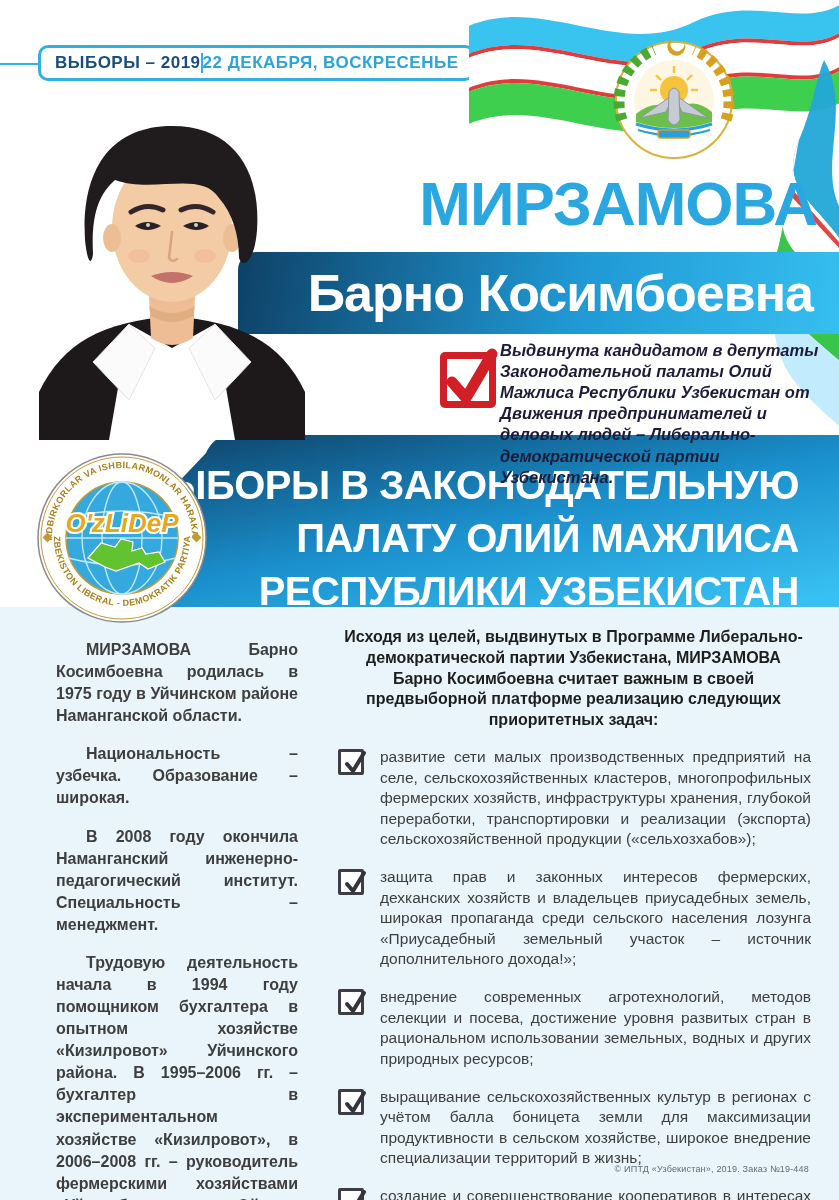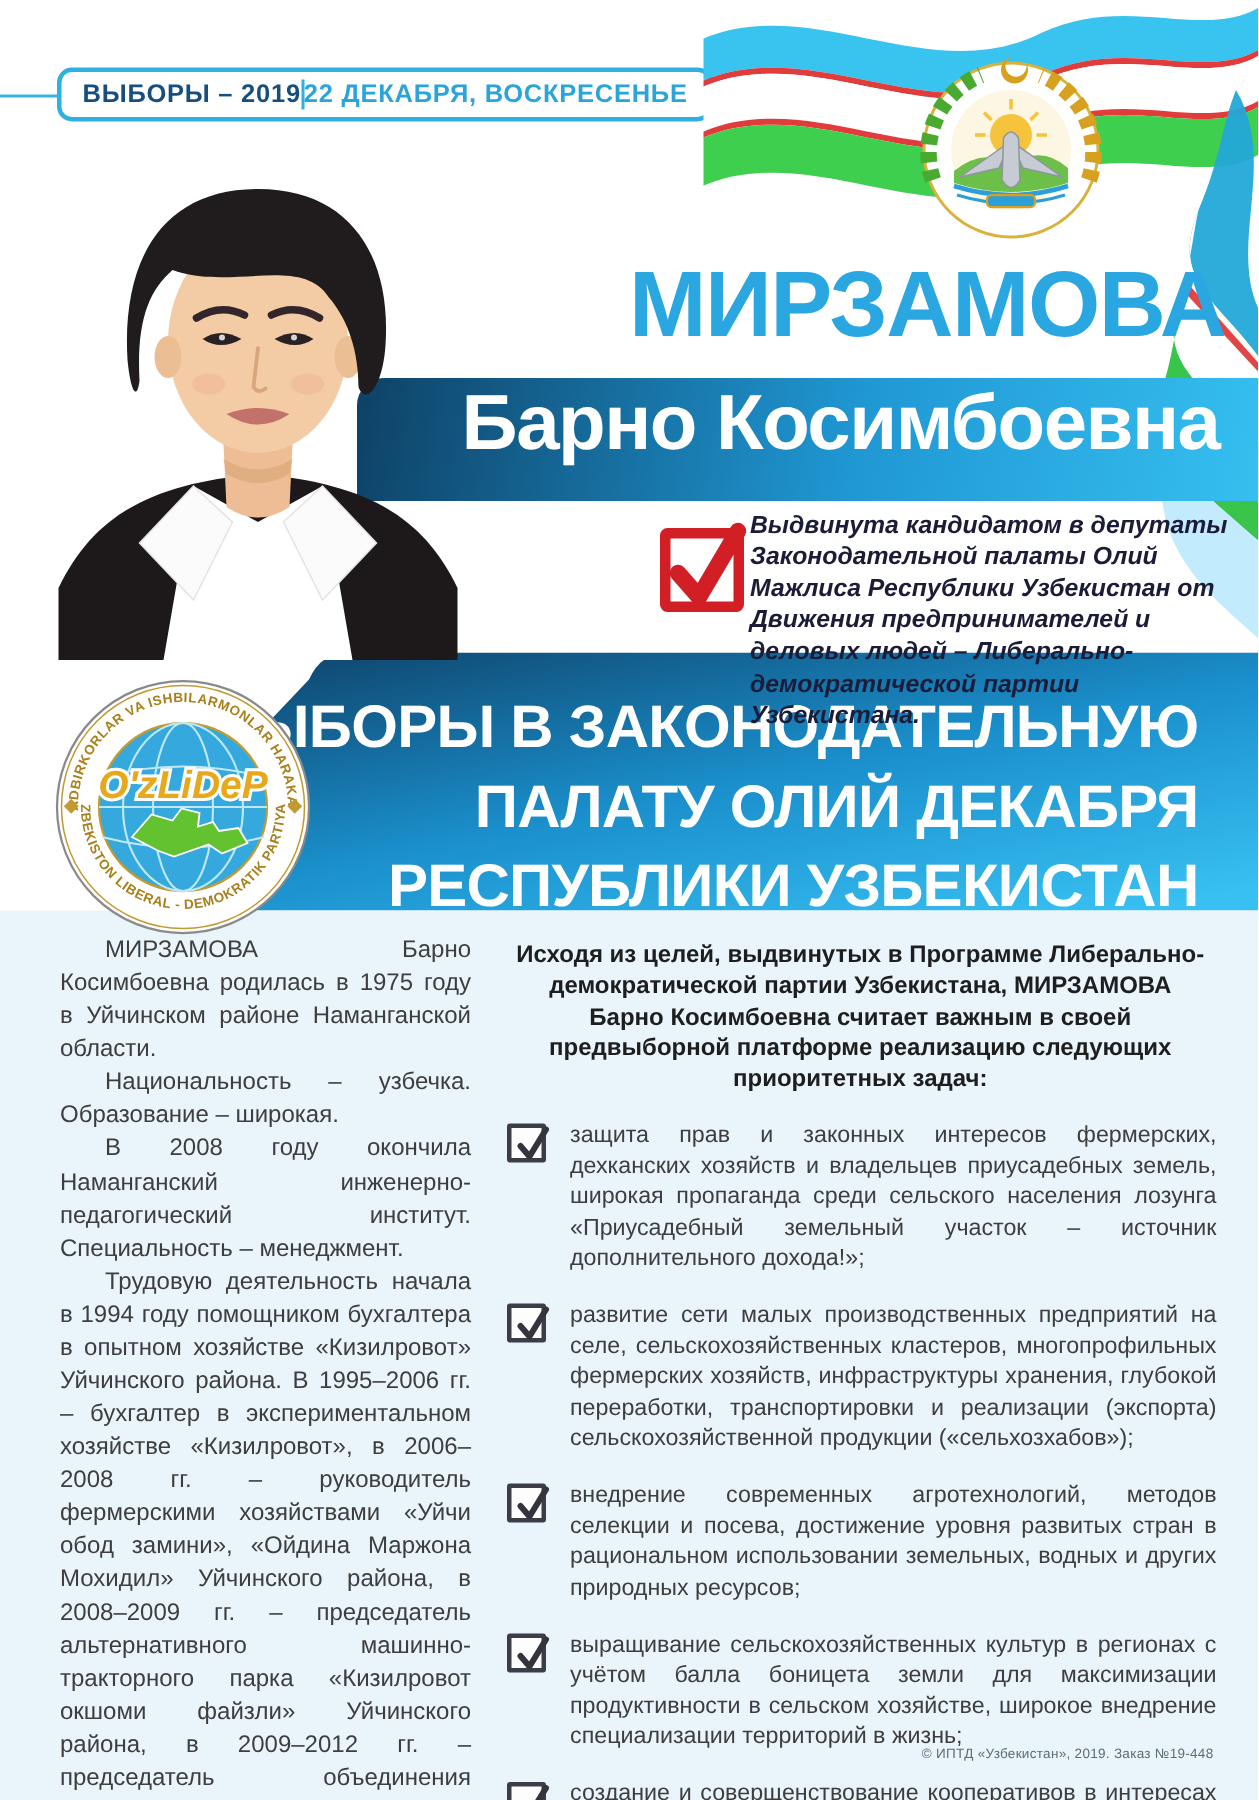--- a/index.html
+++ b/index.html
@@ -21,21 +21,21 @@
   
   .photo-wrap { position:absolute; top:110px; left:33px; width:278px; height:330px; z-index:3; }
 
   
   .surname { position:absolute; top:168px; right:22px; z-index:2; color:#2aa7e1; font-size:62px;
     font-weight:bold; letter-spacing:-1px; }
 
   
   .name-band { position:absolute; top:252px; left:238px; right:0; height:82px; z-index:1;
     background:linear-gradient(100deg,#0e4166 0%,#1f97d3 55%,#36bff0 100%);
-    border-top-left-radius:18px; display:flex; align-items:flex-start; justify-content:flex-end; padding-right:26px; }
+    border-top-left-radius:18px; display:flex; align-items:center; justify-content:flex-end; padding-right:26px; }
   .name-band .firstname { color:#fff; font-size:52px; font-weight:bold; letter-spacing:-1px; }
 
   
   .nomination { position:absolute; top:340px; left:440px; right:14px; z-index:2; display:flex; }
   .red-check { position:relative; width:60px; height:60px; flex:none; margin-top:10px; }
   .red-check .box { position:absolute; left:0; top:2px; width:56px; height:56px; border:7px solid #d21f26; border-radius:5px; background:#fff; }
   .red-check svg { position:absolute; left:0; top:-8px; overflow:visible; }
   .nomination .nom-text { font-size:16.5px; font-weight:bold; font-style:italic; color:#1c1c38; line-height:1.28; }
 
   
@@ -44,21 +44,21 @@
   .banner .banner-text { position:absolute; inset:0; text-align:right; padding:24px 40px 0 0;
     color:#fff; font-size:40px; font-weight:bold; line-height:1.32; letter-spacing:-0.5px; }
 
   
   .party-logo { position:absolute; top:452px; left:36px; width:172px; height:172px; z-index:4; }
 
   
   .content { position:absolute; top:607px; left:0; right:0; bottom:0; background:#e9f4fb; }
   .cols { display:flex; padding:16px 28px 0 40px; gap:22px; }
   .col-left { width:274px; flex:none; font-size:16px; color:#3e3e3e; line-height:1.38; text-align:justify; }
-  .col-left p { text-indent:30px; margin:0; }
+  .col-left p { text-indent:30px; margin:16px;font-weight:bold; }
   .col-right { flex:1; }
   .intro { font-size:16px; font-weight:bold; color:#1e1e1e; text-align:center; line-height:1.3; padding:4px 6px 0 6px; }
   .bullets { list-style:none; margin-top:16px; }
   .bullets li { position:relative; padding-left:44px; margin-bottom:17px; font-size:15.5px; color:#3e3e3e; line-height:1.33; text-align:justify; }
   .bullets li .cb { position:absolute; left:2px; top:2px; width:26px; height:26px; border:3px solid #3d3d48; border-radius:2px; background:#fdfdfd; }
   .bullets li .cb svg { position:absolute; left:1px; top:-3px; overflow:visible; }
   .imprint { position:absolute; right:30px; bottom:26px; font-size:9px; color:#5f6b74; letter-spacing:.2px; }
 </style>
 </head>
 <body>
@@ -182,21 +182,21 @@
         <linearGradient id="bannerGrad" x1="0" y1="0" x2="0.9" y2="1">
           <stop offset="0" stop-color="#0d3a5e"></stop>
           <stop offset="0.55" stop-color="#1a8fcc"></stop>
           <stop offset="1" stop-color="#38c0f2"></stop>
         </linearGradient>
       </defs>
       <path d="M232,0 H839 V172 H86 Q68,172 76,155 L206,18 Q214,0 232,0 Z" fill="url(#bannerGrad)"></path>
     </svg>
     <div class="banner-text">
       <div>ВЫБОРЫ В ЗАКОНОДАТЕЛЬНУЮ</div>
-      <div>ПАЛАТУ ОЛИЙ ДЕКАБРЯ</div>
+      <div>ПАЛАТУ ОЛИЙ МАЖЛИСА</div>
       <div>РЕСПУБЛИКИ УЗБЕКИСТАН</div>
     </div>
   </div>
 
   <div class="party-logo">
     <svg width="172" height="172" viewBox="0 0 172 172">
       <defs>
         <path id="arcTop" d="M 16,86 A 70,70 0 0 1 156,86"></path>
         <path id="arcBottom" d="M 18,86 A 68,68 0 0 0 154,86"></path>
       </defs>
@@ -239,30 +239,30 @@
       <div class="col-right">
         <div class="intro">Исходя из целей, выдвинутых в Программе Либерально-демократической партии Узбекистана, МИРЗАМОВА Барно Косимбоевна считает важным в своей предвыборной платформе реализацию следующих приоритетных задач:</div>
         <ul class="bullets">
 
             <li>
               <span class="cb">
                 <svg width="26" height="30" viewBox="0 0 26 30">
                   <path d="M5,15 L11,22 L22,4" fill="none" stroke="#34343e" stroke-width="4" stroke-linecap="round" stroke-linejoin="round"></path>
                 </svg>
               </span>
+              <span>развитие сети малых производственных предприятий на селе, сельскохозяйственных кластеров, многопрофильных фермерских хозяйств, инфраструктуры хранения, глубокой переработки, транспортировки и реализации (экспорта) сельскохозяйственной продукции («сельхозхабов»);</span>
+            </li>
+
+            <li>
+              <span class="cb">
+                <svg width="26" height="30" viewBox="0 0 26 30">
+                  <path d="M5,15 L11,22 L22,4" fill="none" stroke="#34343e" stroke-width="4" stroke-linecap="round" stroke-linejoin="round"></path>
+                </svg>
+              </span>
               <span>защита прав и законных интересов фермерских, дехканских хозяйств и владельцев приусадебных земель, широкая пропаганда среди сельского населения лозунга «Приусадебный земельный участок – источник дополнительного дохода!»;</span>
-            </li>
-
-            <li>
-              <span class="cb">
-                <svg width="26" height="30" viewBox="0 0 26 30">
-                  <path d="M5,15 L11,22 L22,4" fill="none" stroke="#34343e" stroke-width="4" stroke-linecap="round" stroke-linejoin="round"></path>
-                </svg>
-              </span>
-              <span>развитие сети малых производственных предприятий на селе, сельскохозяйственных кластеров, многопрофильных фермерских хозяйств, инфраструктуры хранения, глубокой переработки, транспортировки и реализации (экспорта) сельскохозяйственной продукции («сельхозхабов»);</span>
             </li>
 
             <li>
               <span class="cb">
                 <svg width="26" height="30" viewBox="0 0 26 30">
                   <path d="M5,15 L11,22 L22,4" fill="none" stroke="#34343e" stroke-width="4" stroke-linecap="round" stroke-linejoin="round"></path>
                 </svg>
               </span>
               <span>внедрение современных агротехнологий, методов селекции и посева, достижение уровня развитых стран в рациональном использовании земельных, водных и других природных ресурсов;</span>
             </li>

